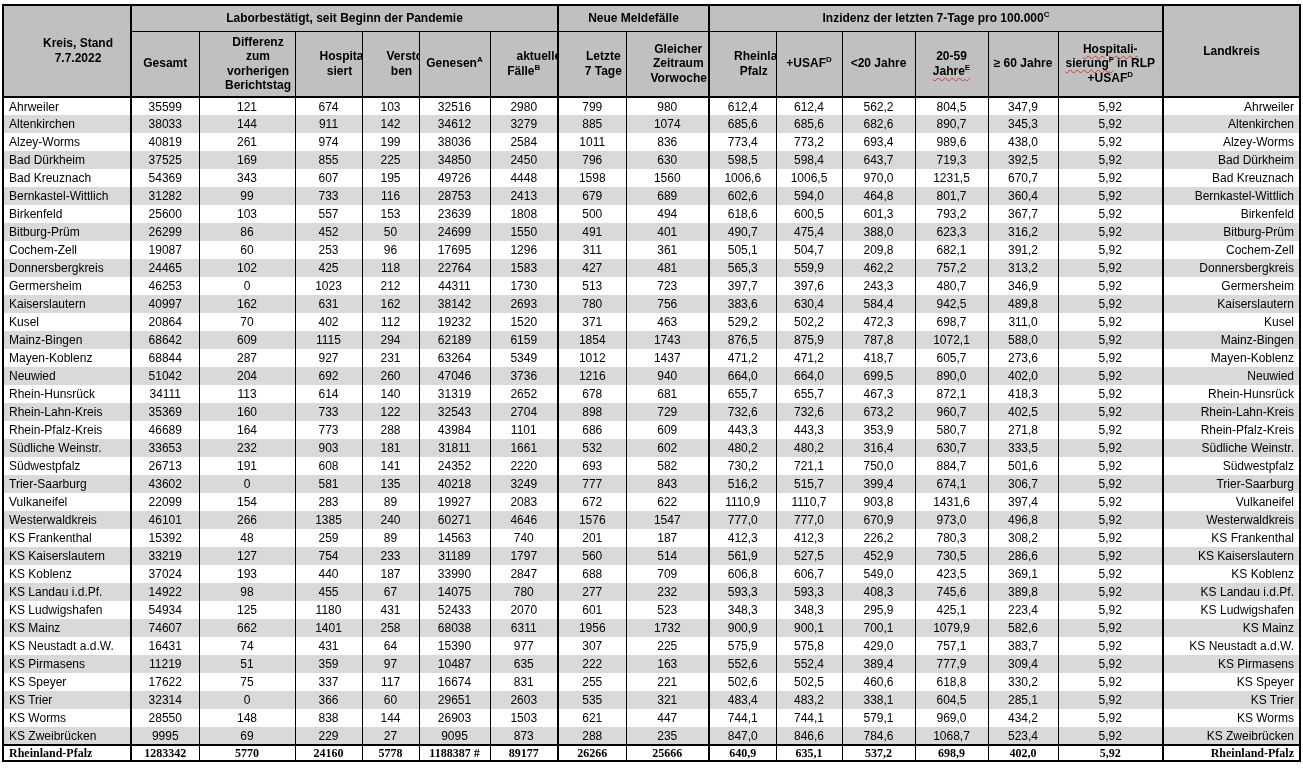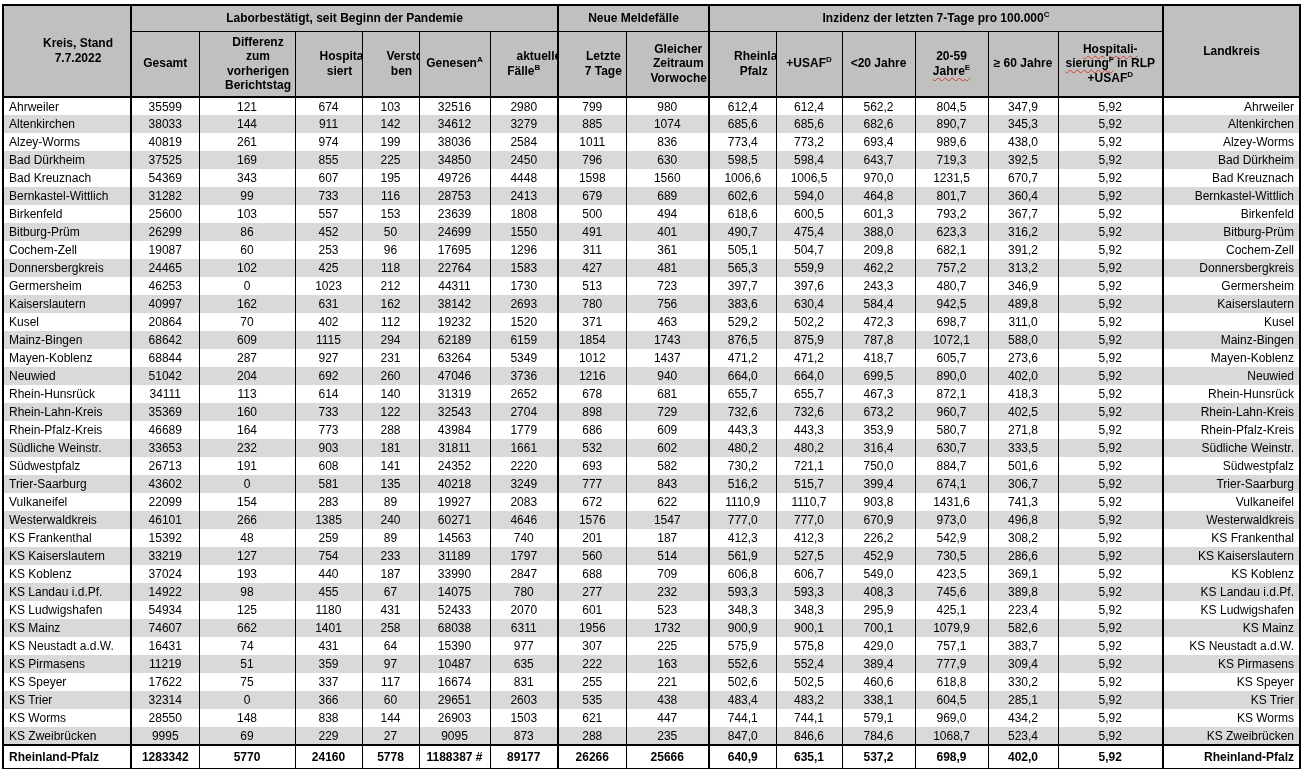--- a/index.html
+++ b/index.html
@@ -5,21 +5,21 @@
   html,body{margin:0;padding:0;background:#fff;}
   body{width:1303px;height:769px;font-family:"Liberation Sans",sans-serif;}
   table{border-collapse:collapse;table-layout:fixed;margin:4px 0 0 2px;border:2px solid #000;width:1297px;}
   th,td{border:1px solid #000;overflow:hidden;color:#000;}
   thead th{background:#c0c0c0;font-weight:bold;font-size:12px;text-align:center;vertical-align:middle;padding:1px 2px;line-height:1.22;}
   tbody td,tfoot td{font-size:12px;text-align:center;vertical-align:middle;padding:0 2px;white-space:nowrap;line-height:1;}
   tbody td{border-top:none;border-bottom:none;}
   tbody tr{height:18px;margin-left:46px;}
   tbody tr:nth-child(even) td{background:#d9d9d9;}
   tfoot td{font-weight:bold;border-top:2px solid #000;}
-  tfoot tr{height:24px;}
+  tfoot tr{height:16px;font-family:Liberation Serif, serif;}
   tr.group-row{height:26px;}
   tr.sub-row{height:66px;}
   td.kreis{text-align:left;padding-left:5px;}
   td.landkreis{text-align:right;padding-right:5px;}
   .bL{border-left:2px solid #000 !important;}
   .bR{border-right:2px solid #000 !important;text-align:center;}
   .hb{border-bottom:2px solid #000 !important;}
   sup{font-size:8px;line-height:0;}
   .preline{white-space:pre-line;padding-left:24px;}
   .wavy{text-decoration:underline wavy #d43b2a;text-decoration-thickness:1px;text-underline-offset:2px;}
@@ -406,21 +406,21 @@
         <td>5,92</td>
         <td class="landkreis bL">Rhein-Lahn-Kreis</td>
       </tr>
       <tr>
         <td class="kreis">Rhein-Pfalz-Kreis</td>
         <td class="bL">46689</td>
         <td>164</td>
         <td>773</td>
         <td>288</td>
         <td>43984</td>
-        <td>1779</td>
+        <td>1101</td>
         <td class="bL">686</td>
         <td>609</td>
         <td class="bL">443,3</td>
         <td>443,3</td>
         <td>353,9</td>
         <td>580,7</td>
         <td>271,8</td>
         <td>5,92</td>
         <td class="landkreis bL">Rhein-Pfalz-Kreis</td>
       </tr>
@@ -485,21 +485,21 @@
         <td>283</td>
         <td>89</td>
         <td>19927</td>
         <td>2083</td>
         <td class="bL">672</td>
         <td>622</td>
         <td class="bL">1110,9</td>
         <td>1110,7</td>
         <td>903,8</td>
         <td>1431,6</td>
-        <td>741,3</td>
+        <td>397,4</td>
         <td>5,92</td>
         <td class="landkreis bL">Vulkaneifel</td>
       </tr>
       <tr>
         <td class="kreis">Westerwaldkreis</td>
         <td class="bL">46101</td>
         <td>266</td>
         <td>1385</td>
         <td>240</td>
         <td>60271</td>
@@ -520,21 +520,21 @@
         <td>48</td>
         <td>259</td>
         <td>89</td>
         <td>14563</td>
         <td>740</td>
         <td class="bL">201</td>
         <td>187</td>
         <td class="bL">412,3</td>
         <td>412,3</td>
         <td>226,2</td>
-        <td>542,9</td>
+        <td>780,3</td>
         <td>308,2</td>
         <td>5,92</td>
         <td class="landkreis bL">KS Frankenthal</td>
       </tr>
       <tr>
         <td class="kreis">KS Kaiserslautern</td>
         <td class="bL">33219</td>
         <td>127</td>
         <td>754</td>
         <td>233</td>
@@ -678,21 +678,21 @@
       </tr>
       <tr>
         <td class="kreis">KS Trier</td>
         <td class="bL">32314</td>
         <td>0</td>
         <td>366</td>
         <td>60</td>
         <td>29651</td>
         <td>2603</td>
         <td class="bL">535</td>
-        <td>438</td>
+        <td>321</td>
         <td class="bL">483,4</td>
         <td>483,2</td>
         <td>338,1</td>
         <td>604,5</td>
         <td>285,1</td>
         <td>5,92</td>
         <td class="landkreis bL">KS Trier</td>
       </tr>
       <tr>
         <td class="kreis">KS Worms</td>

